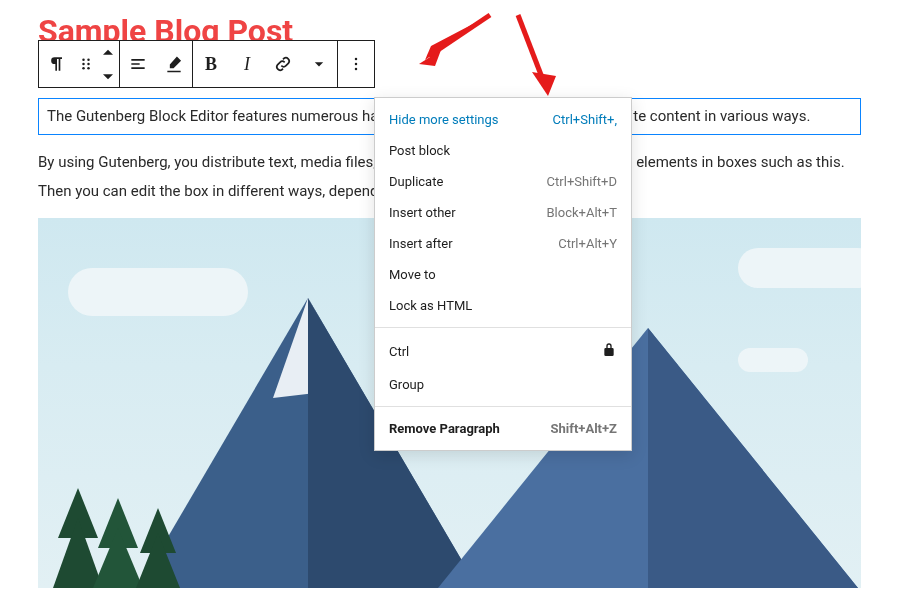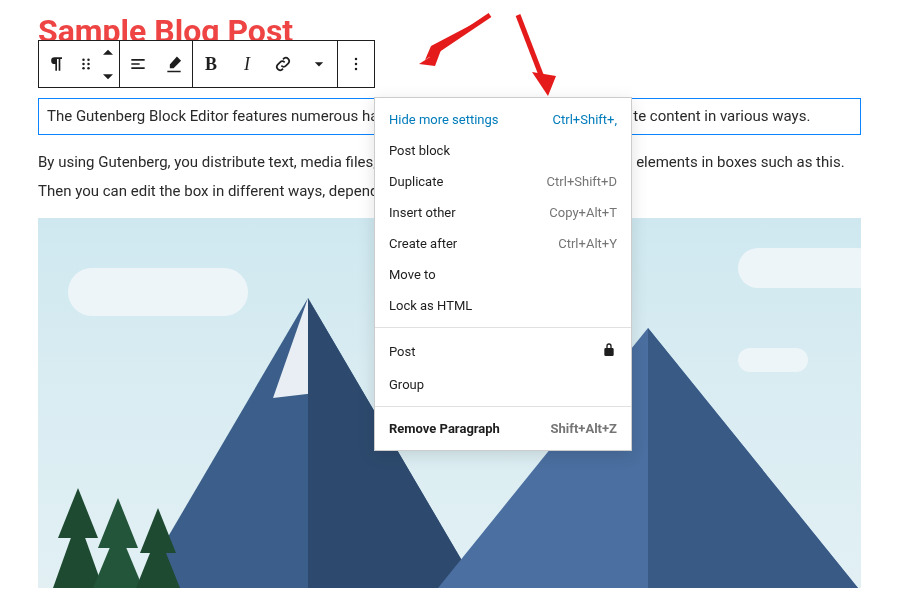--- a/index.html
+++ b/index.html
@@ -146,36 +146,36 @@
       </div>
       <div class="menu-item">
         <span>Post block</span>
       </div>
       <div class="menu-item">
         <span>Duplicate</span>
         <span class="shortcut">Ctrl+Shift+D</span>
       </div>
       <div class="menu-item">
         <span>Insert other</span>
-        <span class="shortcut">Copy+Alt+T</span>
+        <span class="shortcut">Block+Alt+T</span>
       </div>
       <div class="menu-item">
-        <span>Create after</span>
+        <span>Insert after</span>
         <span class="shortcut">Ctrl+Alt+Y</span>
       </div>
       <div class="menu-item">
         <span>Move to</span>
       </div>
       <div class="menu-item">
         <span>Lock as HTML</span>
       </div>
     </div>
   <div class="menu-section" id="menu-s2">
       <div class="menu-item">
-        <span>Post</span>
+        <span>Ctrl</span>
         <span><svg class="icon-right" viewBox="0 0 24 24">
             <path fill="currentColor" d="M12 2a4 4 0 00-4 4v3H7a2 2 0 00-2 2v8a2 2 0 002 2h10a2 2 0 002-2v-8a2 2 0 00-2-2h-1V6a4 4 0 00-4-4zm-2 4a2 2 0 114 0v3h-4V6z"></path>
           </svg></span>
       </div>
       <div class="menu-item">
         <span>Group</span>
       </div>
     </div>
   <div class="menu-section" id="menu-s3">
       <div class="menu-item">

